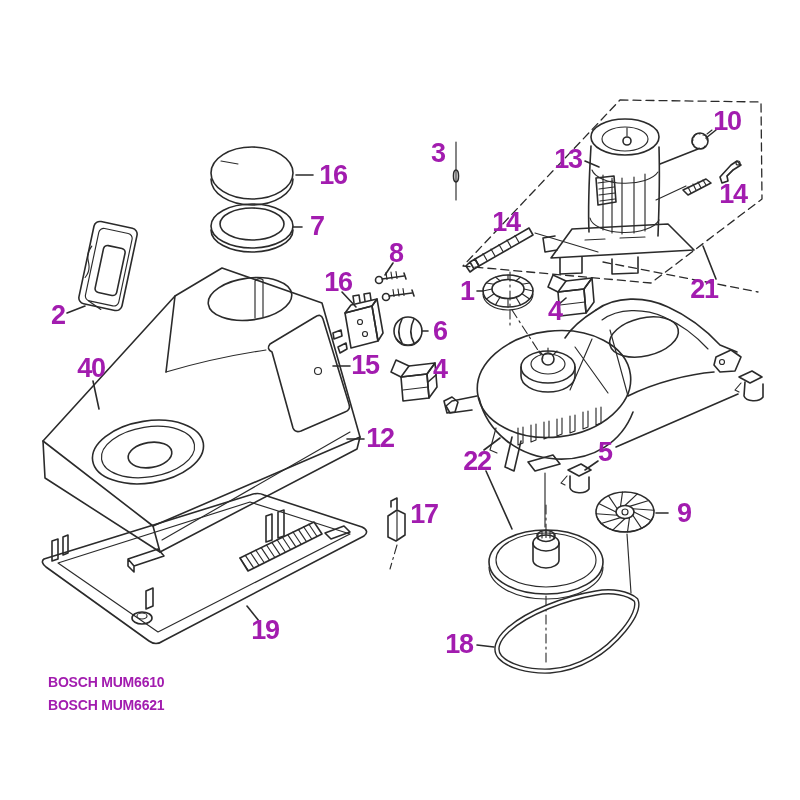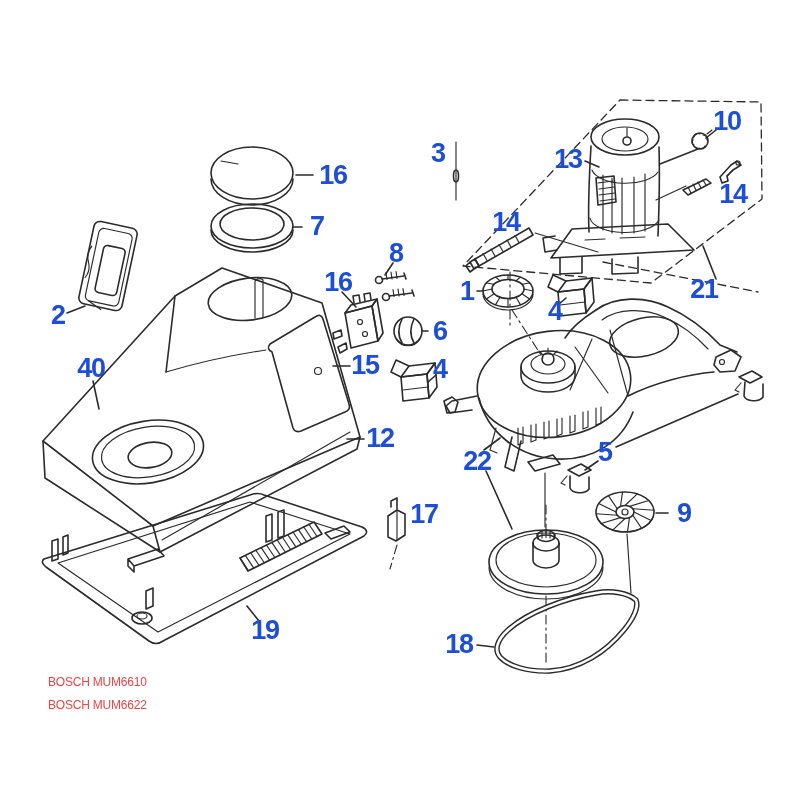--- a/index.html
+++ b/index.html
@@ -7,24 +7,24 @@
        font-family:"Liberation Sans",sans-serif;}
   .stage{position:absolute;left:0;top:0;width:800px;height:800px;}
   svg{position:absolute;left:0;top:0;}
   svg *{stroke:#2b2b2b;fill:none;stroke-width:1.6;stroke-linecap:round;stroke-linejoin:round;}
   svg .thin{stroke-width:1.15;}
   svg .dash{stroke-dasharray:8 5;stroke-width:1.3;}
   svg .dashdot{stroke-dasharray:9 4 2 4;stroke-width:1.1;}
   svg .beltouter{stroke-width:5.4;}
   svg .beltinner{stroke:#ffffff;stroke-width:2.6;}
   .label{position:absolute;transform:translate(-50%,-50%);
-         font-weight:700;font-size:27px;color:#1d4ed8;letter-spacing:-1.2px;
+         font-weight:700;font-size:27px;color:#a21caf;letter-spacing:-1.2px;
          white-space:nowrap;line-height:1;}
   .models{position:absolute;left:48px;top:671px;
-          font-weight:400;font-size:12px;line-height:22.5px;color:#ef4444;
+          font-weight:700;font-size:14px;line-height:22.5px;color:#a21caf;
           letter-spacing:-0.2px;}
 </style>
 </head>
 <body>
 
 <div class="stage">
 
 <svg width="800" height="800" viewBox="0 0 800 800">
 
   <g>
@@ -300,16 +300,16 @@
 <div class="label" style="left:467px;top:291px">1</div>
 <div class="label" style="left:477px;top:461px">22</div>
 <div class="label" style="left:605px;top:452px">5</div>
 <div class="label" style="left:684px;top:513px">9</div>
 <div class="label" style="left:424px;top:514px">17</div>
 <div class="label" style="left:265px;top:630px">19</div>
 <div class="label" style="left:459px;top:644px">18</div>
 
 <div class="models">
   <div>BOSCH MUM6610</div>
-  <div>BOSCH MUM6622</div>
+  <div>BOSCH MUM6621</div>
 </div>
 
 </div>
 
 </body></html>

